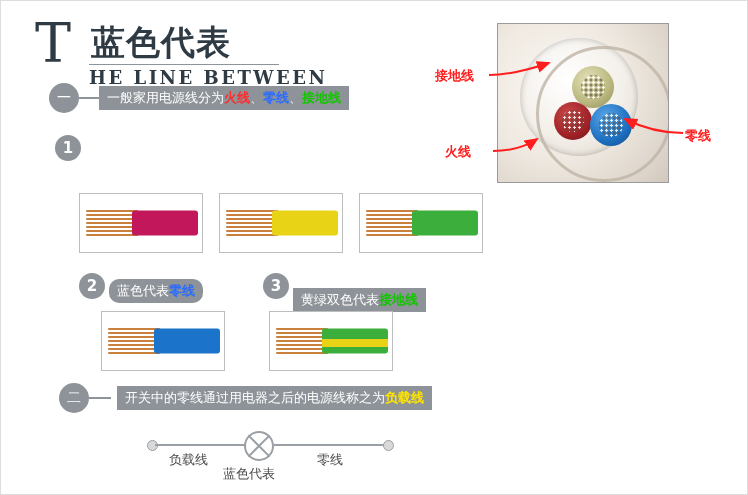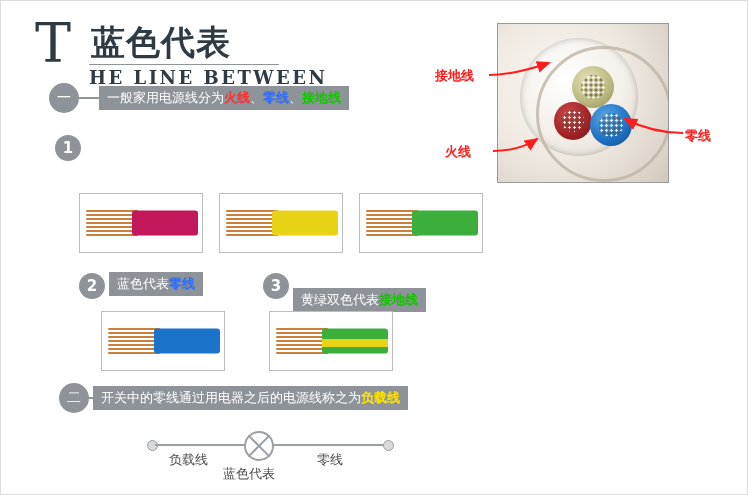--- a/index.html
+++ b/index.html
@@ -211,21 +211,21 @@
         <i style="top:18px;"></i>
         <i style="top:22px;"></i>
         <i style="top:26px;"></i>
     </div>
     <div class="sheath green" style="left:52px;width:66px;"></div>
   </div>
 
   <div class="badge" style="left:78px;top:272px;">
     <span>2</span>
   </div>
-  <div class="bar" style="left:108px;top:271px;">
+  <div class="bar" style="left:108px;top:278px;border-radius:10px;">
     <span>蓝色代表</span><span class="hl-blue">零线</span>
   </div>
 
   <div class="badge" style="left:262px;top:272px;">
     <span>3</span>
   </div>
   <div class="bar" style="left:292px;top:287px;">
     <span>黄绿双色代表</span><span class="hl-green">接地线</span>
   </div>
 
@@ -252,21 +252,21 @@
         <i style="top:22px;"></i>
         <i style="top:26px;"></i>
     </div>
     <div class="sheath gy" style="left:52px;width:66px;"></div>
   </div>
 
   <div class="ord-badge" style="left:58px;top:382px;">
     <span>二</span>
   </div>
   <div class="lead-line" style="left:88px;top:396px;width:22px;"></div>
-  <div class="bar" style="left:92px;top:385px;font-family:Liberation Serif, serif;">
+  <div class="bar" style="left:116px;top:385px;font-family:Liberation Serif, serif;">
     <span>开关中的零线通过用电器之后的电源线称之为</span><span class="hl-yellow">负载线</span>
   </div>
 
   <div class="photo">
     <div class="cable-outer"></div>
     <div class="cable-face">
       <div class="jacket-edge"></div>
       <div class="core gy">
           <div class="dots"></div>
         </div>

